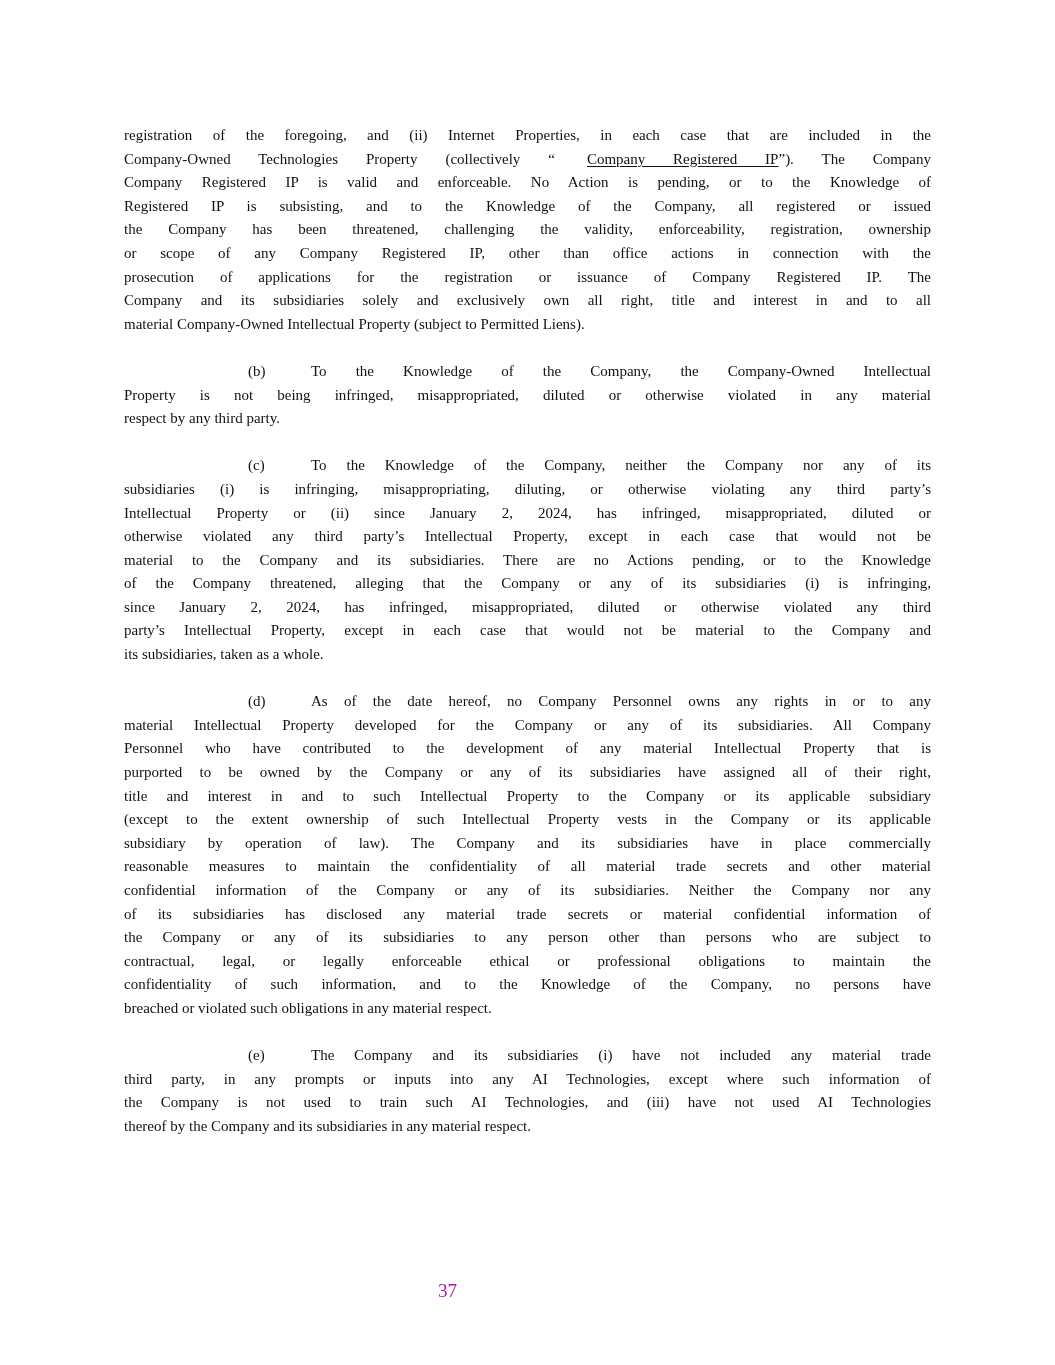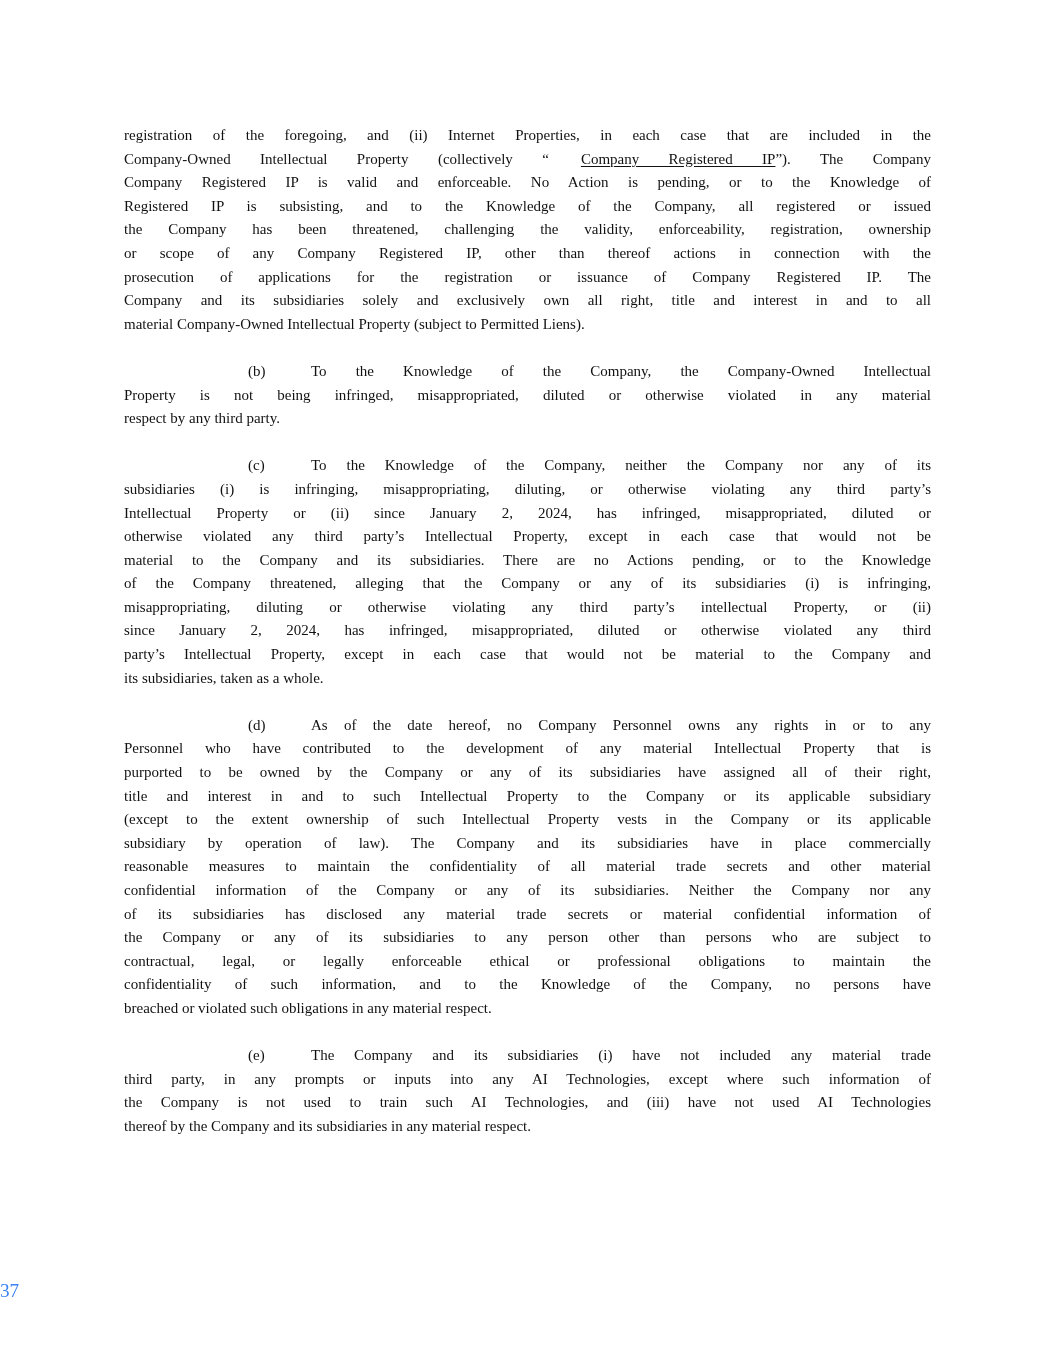--- a/index.html
+++ b/index.html
@@ -11,62 +11,62 @@
   .para { margin: 0 0 23.6px 0; }
   .line {
     display: block; height: 23.6px; line-height: 23.6px;
     text-align: justify; text-align-last: justify; white-space: nowrap;
   }
   .line.last { text-align-last: left; }
   .line.lead { padding-left: 124px; }
   .lead .lbl { display: inline-block; width: 63px; text-align-last: left; }
   .u { text-decoration: underline; text-underline-offset: 2px; margin-left: 32px; }
   .pagenum {
-    position: absolute; top: 1280px; left: 0; width: 895px; text-align: left;
-    font-family: "Liberation Serif", serif; font-size: 19.2px; color: #3b82f6;
+    position: absolute; top: 1280px; left: 0; width: 895px; text-align: center;
+    font-family: "Liberation Serif", serif; font-size: 19.2px; color: #a21caf;
   }
 </style>
 </head>
 <body>
 
 <div class="page">
 
   <div class="para">
     <span class="line">registration of the foregoing, and (ii) Internet Properties, in each case that are included in the</span>
-    <span class="line"><span>Company-Owned Intellectual Property (collectively “</span><span class="u">Company Registered IP</span><span>”).  The Company</span></span>
+    <span class="line"><span>Company-Owned Technologies Property (collectively “</span><span class="u">Company Registered IP</span><span>”).  The Company</span></span>
     <span class="line">Company Registered IP is valid and enforceable.  No Action is pending, or to the Knowledge of</span>
     <span class="line">Registered IP is subsisting, and to the Knowledge of the Company, all registered or issued</span>
     <span class="line">the Company has been threatened, challenging the validity, enforceability, registration, ownership</span>
-    <span class="line">or scope of any Company Registered IP, other than thereof actions in connection with the</span>
+    <span class="line">or scope of any Company Registered IP, other than office actions in connection with the</span>
     <span class="line">prosecution of applications for the registration or issuance of Company Registered IP.  The</span>
     <span class="line">Company and its subsidiaries solely and exclusively own all right, title and interest in and to all</span>
     <span class="line last">material Company-Owned Intellectual Property (subject to Permitted Liens).</span>
   </div>
 
   <div class="para">
     <span class="line lead"><span class="lbl">(b)</span><span>To the Knowledge of the Company, the Company-Owned Intellectual</span></span>
     <span class="line">Property is not being infringed, misappropriated, diluted or otherwise violated in any material</span>
     <span class="line last">respect by any third party.</span>
   </div>
 
   <div class="para">
     <span class="line lead"><span class="lbl">(c)</span><span>To the Knowledge of the Company, neither the Company nor any of its</span></span>
     <span class="line">subsidiaries (i) is infringing, misappropriating, diluting, or otherwise violating any third party’s</span>
     <span class="line">Intellectual Property or (ii) since January 2, 2024, has infringed, misappropriated, diluted or</span>
     <span class="line">otherwise violated any third party’s Intellectual Property, except in each case that would not be</span>
     <span class="line">material to the Company and its subsidiaries. There are no Actions pending, or to the Knowledge</span>
     <span class="line">of the Company threatened, alleging that the Company or any of its subsidiaries (i) is infringing,</span>
-    <span class="line">misappropriating, diluting or otherwise violating any third party’s intellectual Property, or (ii)</span>
     <span class="line">since January 2, 2024, has infringed, misappropriated, diluted or otherwise violated any third</span>
     <span class="line">party’s Intellectual Property, except in each case that would not be material to the Company and</span>
     <span class="line last">its subsidiaries, taken as a whole.</span>
   </div>
 
   <div class="para">
     <span class="line lead"><span class="lbl">(d)</span><span>As of the date hereof, no Company Personnel owns any rights in or to any</span></span>
+    <span class="line">material Intellectual Property developed for the Company or any of its subsidiaries.  All Company</span>
     <span class="line">Personnel who have contributed to the development of any material Intellectual Property that is</span>
     <span class="line">purported to be owned by the Company or any of its subsidiaries have assigned all of their right,</span>
     <span class="line">title and interest in and to such Intellectual Property to the Company or its applicable subsidiary</span>
     <span class="line">(except to the extent ownership of such Intellectual Property vests in the Company or its applicable</span>
     <span class="line">subsidiary by operation of law).  The Company and its subsidiaries have in place commercially</span>
     <span class="line">reasonable measures to maintain the confidentiality of all material trade secrets and other material</span>
     <span class="line">confidential information of the Company or any of its subsidiaries.  Neither the Company nor any</span>
     <span class="line">of its subsidiaries has disclosed any material trade secrets or material confidential information of</span>
     <span class="line">the Company or any of its subsidiaries to any person other than persons who are subject to</span>
     <span class="line">contractual, legal, or legally enforceable ethical or professional obligations to maintain the</span>

